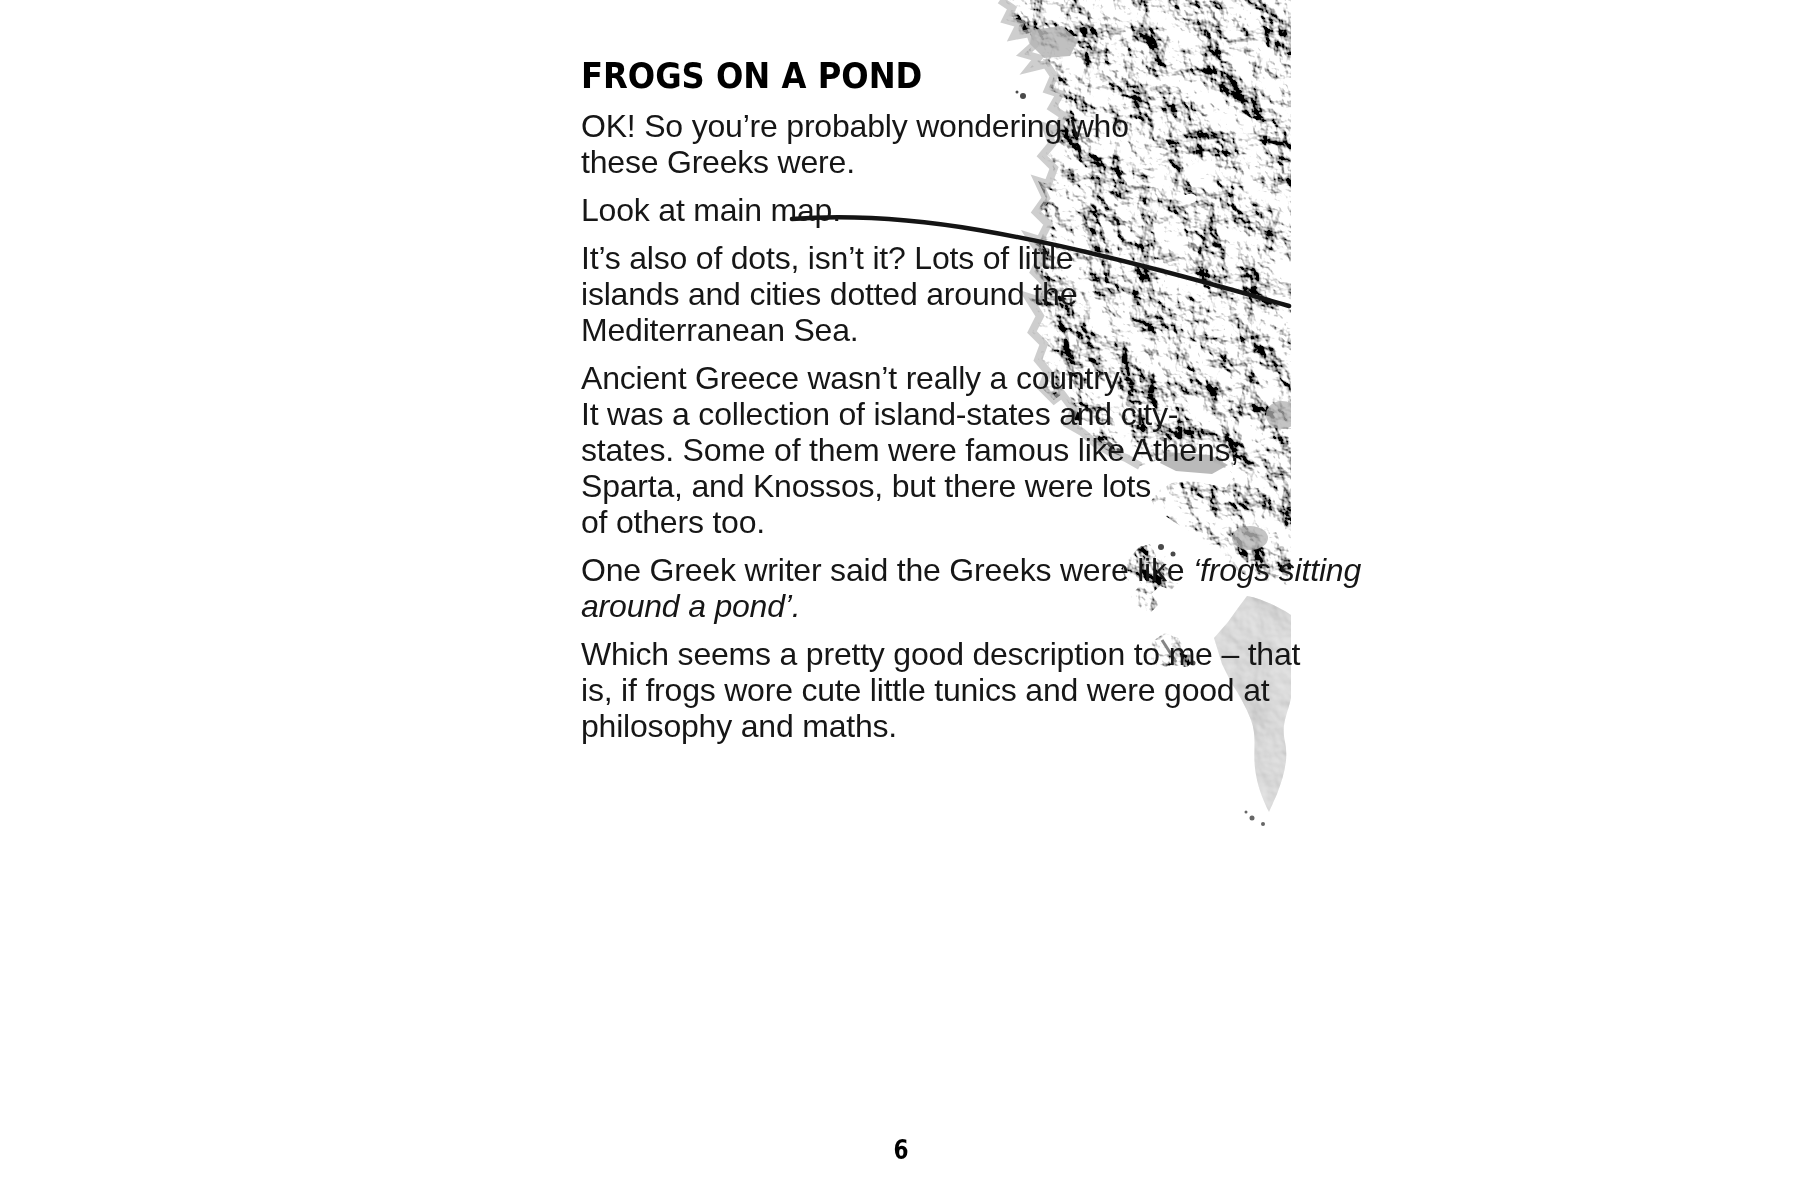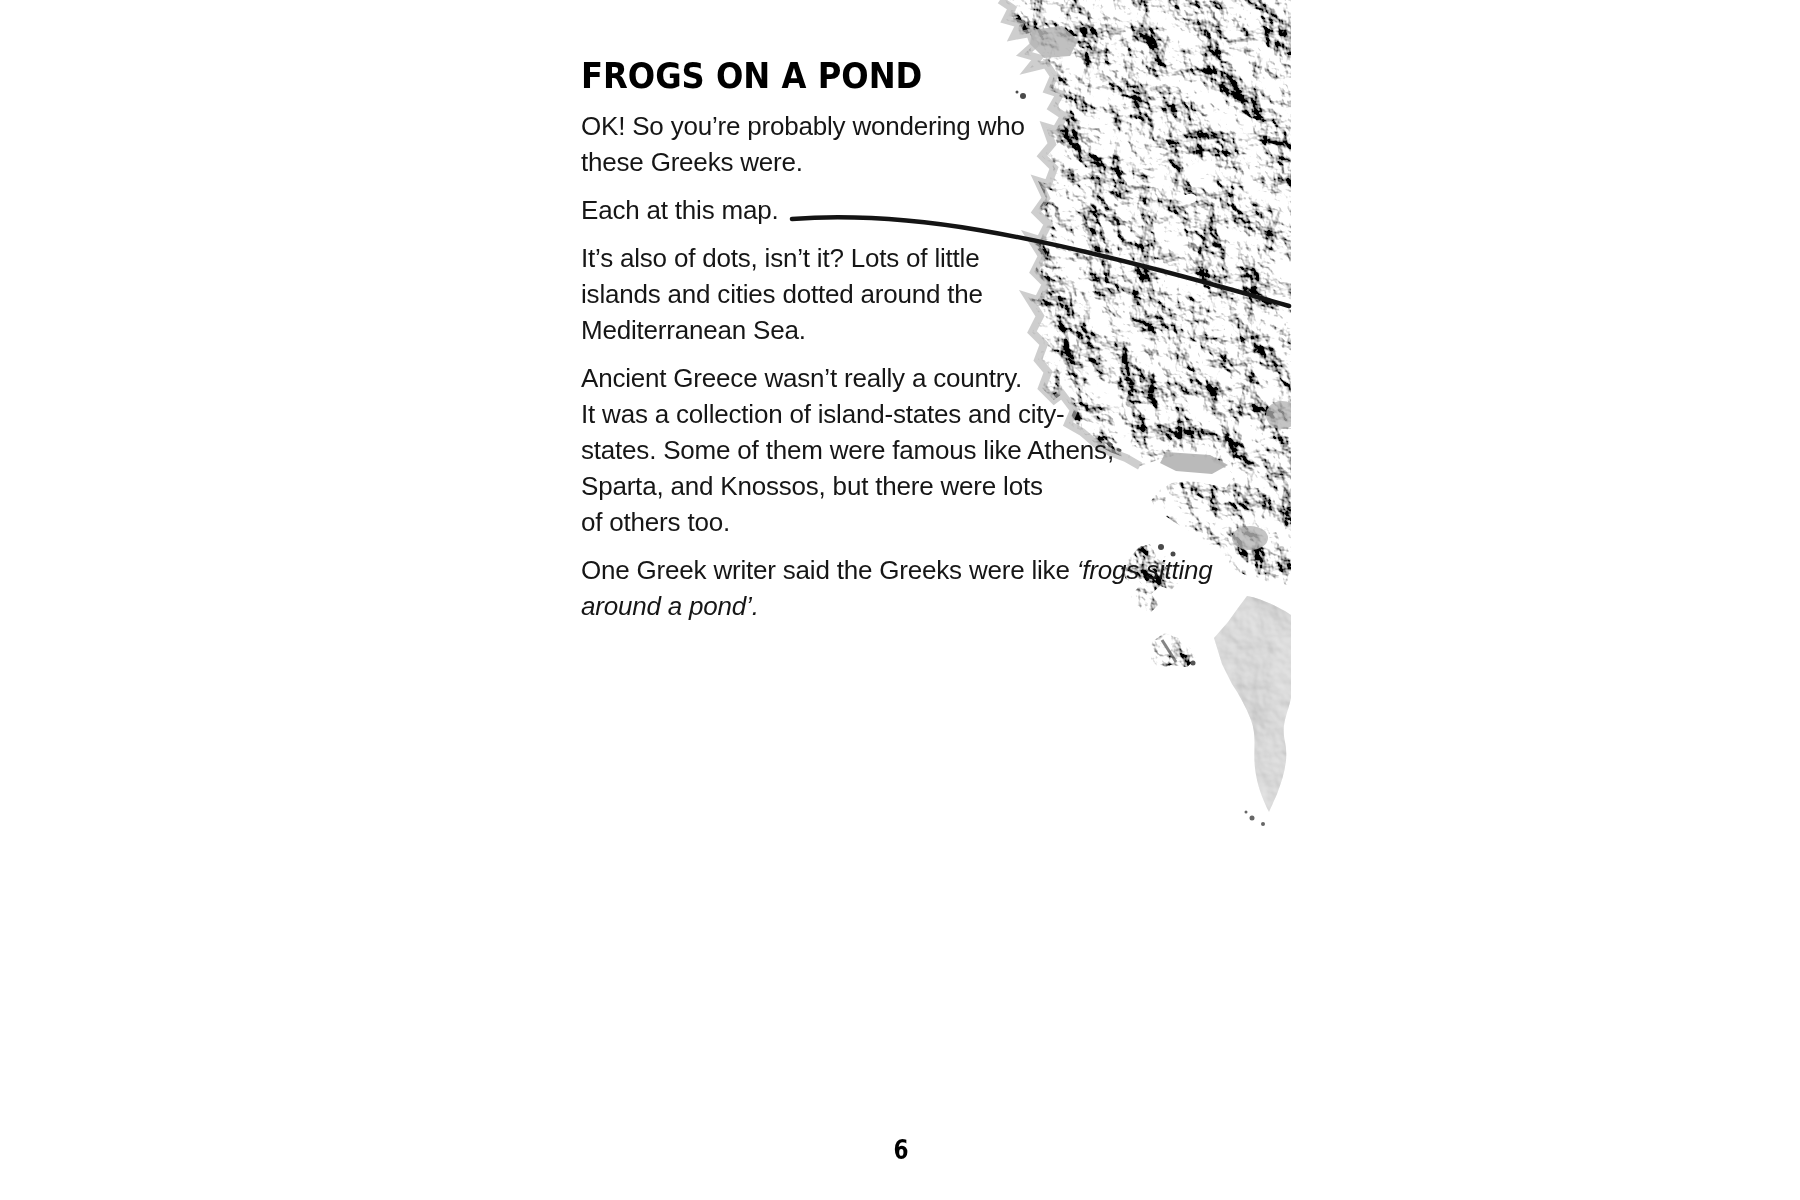--- a/index.html
+++ b/index.html
@@ -18,21 +18,21 @@
     line-height:40px;
     color:#000;
     letter-spacing:0px;
     transform:scaleX(0.92);
     transform-origin:0 50%;
     white-space:nowrap;
   }
 
   p.para{
     margin:0 0 12px 0;
-    font-size:26px;
+    font-size:32px;
     line-height:36px;
     letter-spacing:-0.2px;
     white-space:pre-line;
   }
   p.para em{font-style:italic;}
 
   .pageno{
     position:absolute;left:884px;top:1134px;width:34px;
     font-family:"DejaVu Sans",sans-serif;
     font-weight:bold;font-size:27px;color:#000;
@@ -157,28 +157,31 @@
   </g>
 
   <path fill="none" stroke="#141414" stroke-width="4.5" stroke-linecap="round" d="M 792 219 C 900 211, 1020 228, 1289 306"></path>
 </svg>
 
 <main class="content">
   <h1 class="title">FROGS ON A POND</h1>
 
   <p class="para">OK! So you’re probably wondering who
 these Greeks were.</p>
-  <p class="para">Each at this map.</p>
+  <p class="para">Look at main map.</p>
   <p class="para">It’s also of dots, isn’t it? Lots of little
 islands and cities dotted around the
 Mediterranean Sea.</p>
   <p class="para">Ancient Greece wasn’t really a country.
 It was a collection of island-states and city-
 states. Some of them were famous like Athens,
 Sparta, and Knossos, but there were lots
 of others too.</p>
 
   <p class="para"><span>One Greek writer said the Greeks were like </span><em>‘frogs sitting
 around a pond’.</em></p>
 
+  <p class="para">Which seems a pretty good description to me – that
+is, if frogs wore cute little tunics and were good at
+philosophy and maths.</p>
 </main>
 
 <div class="pageno">6</div>
 
 </body></html>

